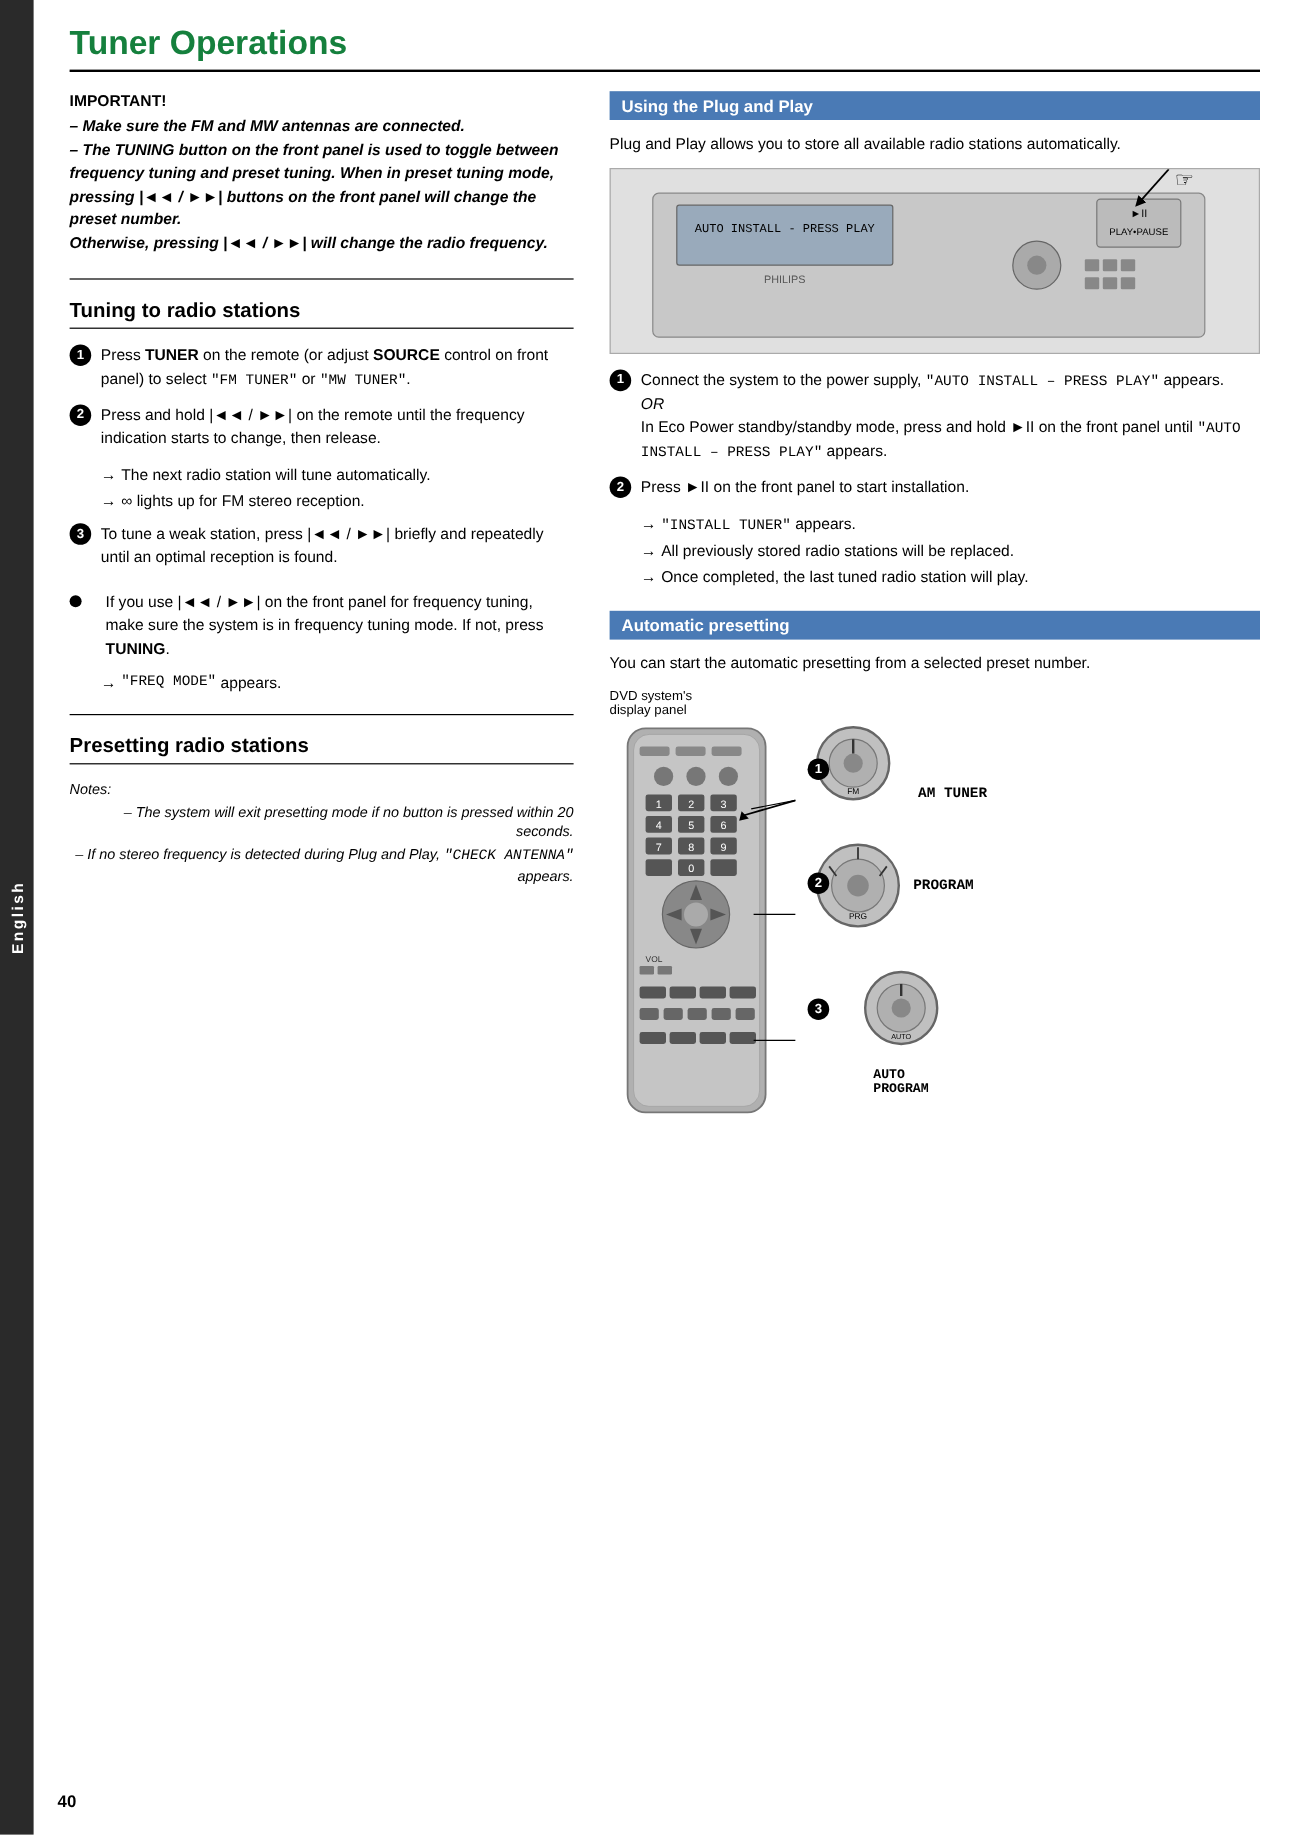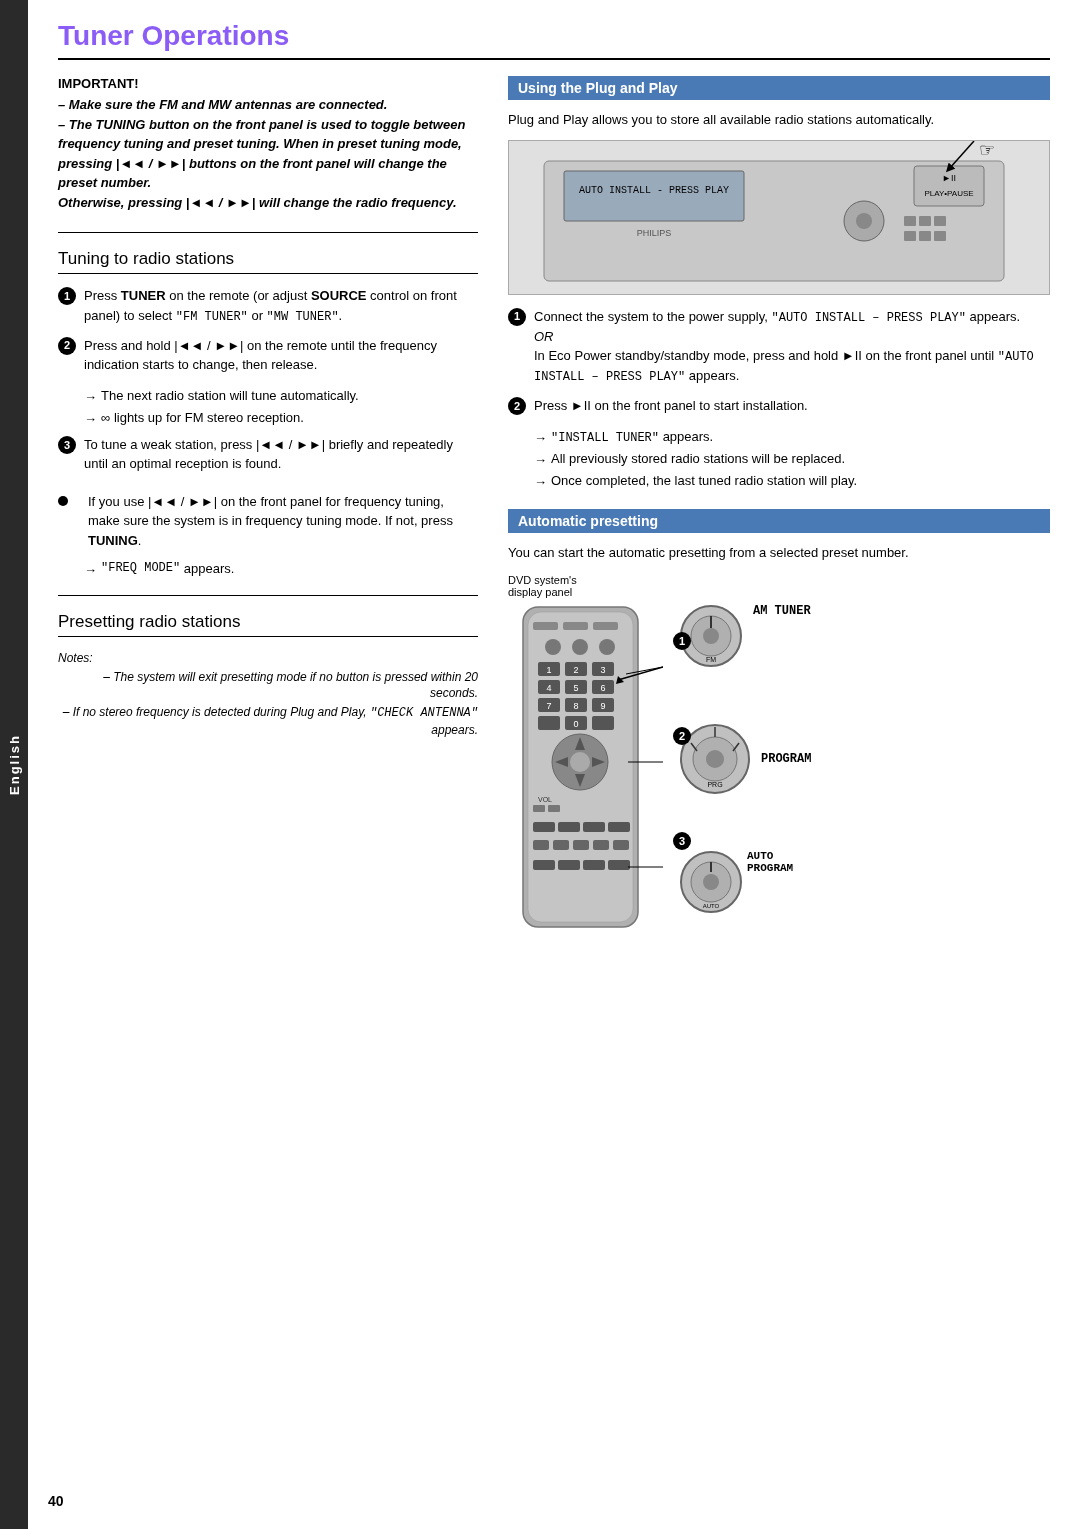--- a/index.html
+++ b/index.html
@@ -37,21 +37,21 @@
     
     .main-content {
       margin-left: 28px;
       padding: 20px 30px 30px 30px;
     }
 
     
     .page-title {
       font-size: 28px;
       font-weight: bold;
-      color: #8b5cf6;
+      color: #15803d;
       border-bottom: 2px solid #000;
       padding-bottom: 6px;
       margin-bottom: 16px;
     }
 
     
     .two-col {
       display: flex;
       gap: 30px;
     }
@@ -77,21 +77,21 @@
       line-height: 1.5;
       font-style: italic;
     }
     .important-text strong {
       font-weight: bold;
     }
 
     
     .section-heading {
       font-size: 17px;
-      font-weight: normal;
+      font-weight: bold;
       border-bottom: 1.5px solid #000;
       padding-bottom: 4px;
       margin-bottom: 12px;
       margin-top: 0;
     }
 
     
     .blue-header {
       background: #4a7ab5;
       color: #fff;
@@ -476,21 +476,21 @@
             <div style="position:absolute;top:153px;right:-28px;display:flex;align-items:center;gap:4px;">
               <div class="num-badge">2</div>
             </div>
             <div style="position:absolute;top:258px;right:-28px;display:flex;align-items:center;gap:4px;">
               <div class="num-badge">3</div>
             </div>
           </div>
 
           <div style="display:flex;flex-direction:column;justify-content:space-between;height:340px;padding-top:30px;">
 
-            <div style="display:flex;align-items:flex-start;gap:10px;">
+            <div style="display:flex;align-items:flex-end;gap:22px;">
               <svg width="64" height="64" viewBox="0 0 64 64">
                 <circle cx="32" cy="32" r="30" fill="#c0c0c0" stroke="#666" stroke-width="2"></circle>
                 <circle cx="32" cy="32" r="20" fill="#b0b0b0" stroke="#777" stroke-width="1"></circle>
                 <circle cx="32" cy="32" r="8" fill="#888"></circle>
                 <line x1="32" y1="12" x2="32" y2="24" stroke="#333" stroke-width="2"></line>
                 <text x="32" y="58" font-size="7" font-family="Arial" fill="#000" text-anchor="middle">FM</text>
               </svg>
               <div style="font-family:Courier New,monospace;font-size:12px;font-weight:bold;">AM TUNER</div>
             </div>
 
@@ -501,21 +501,21 @@
                 <circle cx="36" cy="36" r="9" fill="#888"></circle>
 
                 <line x1="36" y1="4" x2="36" y2="14" stroke="#333" stroke-width="1.5"></line>
                 <line x1="60" y1="20" x2="54" y2="28" stroke="#333" stroke-width="1.5"></line>
                 <line x1="12" y1="20" x2="18" y2="28" stroke="#333" stroke-width="1.5"></line>
                 <text x="36" y="64" font-size="7" font-family="Arial" fill="#000" text-anchor="middle">PRG</text>
               </svg>
               <div style="font-family:Courier New,monospace;font-size:12px;font-weight:bold;">PROGRAM</div>
             </div>
 
-            <div style="display:flex;gap:4px;">
+            <div style="display:flex;align-items:center;gap:18px;flex-direction:column;">
               <svg width="64" height="64" viewBox="0 0 64 64">
                 <circle cx="32" cy="32" r="30" fill="#c0c0c0" stroke="#666" stroke-width="2"></circle>
                 <circle cx="32" cy="32" r="20" fill="#b0b0b0" stroke="#777" stroke-width="1"></circle>
                 <circle cx="32" cy="32" r="8" fill="#888"></circle>
                 <line x1="32" y1="12" x2="32" y2="22" stroke="#333" stroke-width="2"></line>
                 <text x="32" y="58" font-size="6" font-family="Arial" fill="#000" text-anchor="middle">AUTO</text>
               </svg>
               <div style="font-family:Courier New,monospace;font-size:11px;font-weight:bold;">AUTO<br>PROGRAM</div>
             </div>
           </div>

